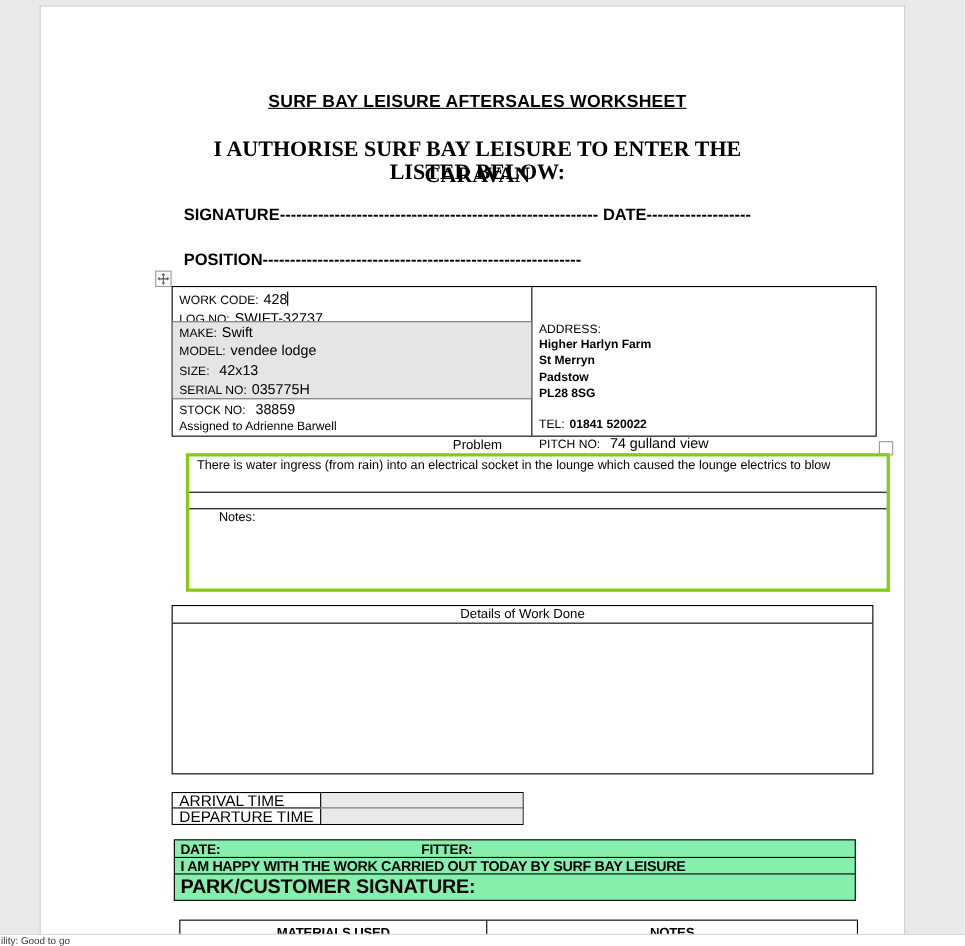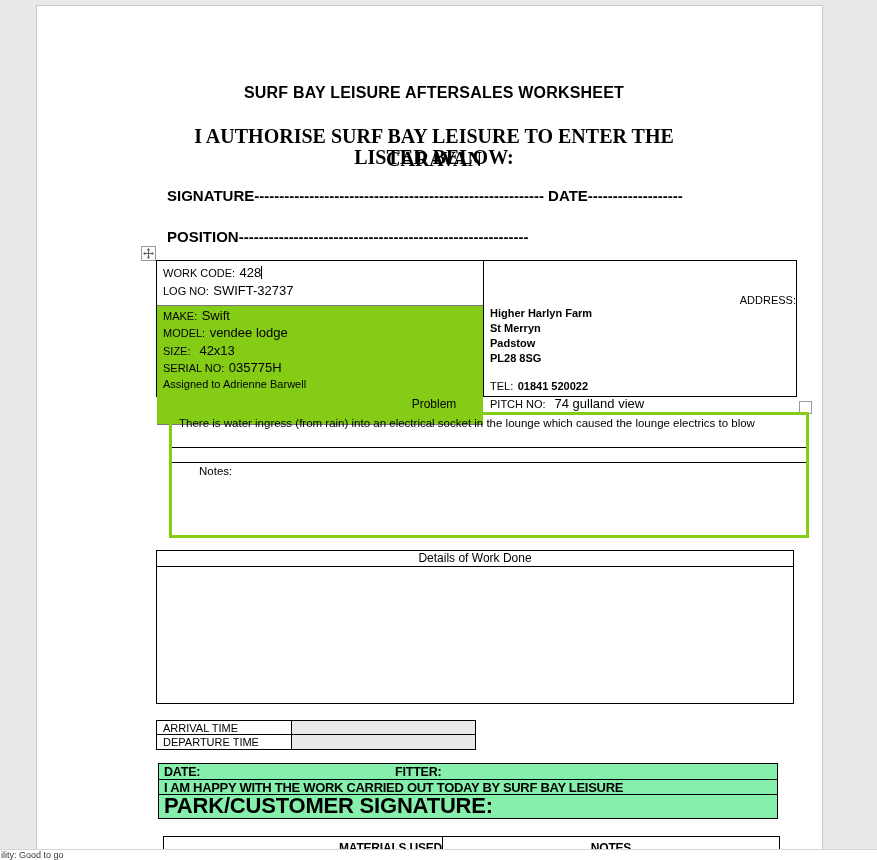--- a/index.html
+++ b/index.html
@@ -8,67 +8,67 @@
     background:#e9e9e9;
     font-family:"Liberation Sans","DejaVu Sans",sans-serif;
     color:#000;
   }
   .page{
     position:absolute;left:36px;top:5px;width:787px;height:855px;
     background:#fff;border:1px solid #c9c9c9;border-bottom:none;box-sizing:border-box;
   }
   .abs{position:absolute;}
   .center-col{position:absolute;left:119px;width:556px;text-align:center;}
-  .doc-title{font-size:16px;font-weight:bold;letter-spacing:.2px;}
+  .doc-title{font-size:16px;font-weight:bold;text-decoration:underline;letter-spacing:.2px;}
   .doc-h1{font-size:20px;font-weight:bold;font-family:Liberation Serif, serif;}
   .dash-line{font-size:15px;font-weight:bold;white-space:nowrap;}
-  .lbl{font-size:11px;text-align:right;}
+  .lbl{font-size:11px;}
   .val{font-size:13px;}
   .small{font-size:11px;}
   .boldline{font-size:11px;font-weight:bold;line-height:15px;}
 
   
   .main-table{left:119px;top:254px;width:641px;height:137px;border:1px solid #000;box-sizing:border-box;}
   .cell-left{position:absolute;left:0;top:0;width:327px;height:100%;border-right:1px solid #000;box-sizing:border-box;}
   .cell-right{position:absolute;left:327px;top:0;right:0;height:100%;}
   .row-line{position:relative;padding-left:6px;white-space:nowrap;}
   .gray-block{
-    position:absolute;left:0;right:0;top:44px;height:120px;
-    background:#84cc16;border-top:1px solid #777;border-bottom:1px solid #777;
+    position:absolute;left:0;right:0;top:31px;height:71px;
+    background:#e5e5e5;border-top:1px solid #777;border-bottom:1px solid #777;
     box-sizing:border-box;padding-top:1px;
   }
   .gray-block .row-line{line-height:15.4px;}
   .cursor{display:inline-block;width:1px;height:13px;background:#000;vertical-align:-2px;}
 
   
   .problem-table{left:132px;top:406px;width:640px;border:3px solid #84cc16;box-sizing:border-box;}
   .pt-row{border-bottom:1px solid #000;box-sizing:border-box;padding:1px 7px;font-size:11.5px;line-height:14.5px;}
   .pt-row:last-child{border-bottom:none;margin-left:20px;}
 
   
   .details-table{left:119px;top:544px;width:638px;border:1px solid #000;box-sizing:border-box;}
   .dt-header{border-bottom:1px solid #000;text-align:center;font-size:12px;height:15px;line-height:15px;}
   .dt-body{height:136px;}
 
   
   .time-table{left:119px;top:714px;width:320px;border:1px solid #000;box-sizing:border-box;}
   .tt-row{position:relative;height:14px;border-bottom:1px solid #000;box-sizing:border-box;}
   .tt-row:last-child{border-bottom:none;}
-  .tt-label{position:absolute;left:0;top:0;width:134px;height:100%;font-size:11px;line-height:14px;padding-left:6px;box-sizing:border-box;white-space:nowrap;}
+  .tt-label{position:absolute;left:0;top:0;width:134px;height:100%;font-size:14px;line-height:14px;padding-left:6px;box-sizing:border-box;white-space:nowrap;}
   .tt-value{position:absolute;left:134px;top:0;right:0;height:100%;background:#e9e9e9;border-left:1px solid #000;box-sizing:border-box;}
 
   
   .signoff-table{left:121px;top:757px;width:620px;border:1px solid #000;box-sizing:border-box;background:#86efac;}
   .so-row1{position:relative;height:16px;border-bottom:1px solid #000;box-sizing:border-box;font-weight:bold;font-size:12.5px;line-height:16px;letter-spacing:-.2px;}
   .so-row2{height:15px;border-bottom:1px solid #000;box-sizing:border-box;font-weight:bold;font-size:13px;line-height:15px;letter-spacing:-.3px;padding-left:5px;white-space:nowrap;}
-  .so-row3{height:23px;font-weight:bold;font-size:22px;line-height:22px;letter-spacing:-.2px;padding-left:5px;white-space:nowrap;}
+  .so-row3{height:23px;font-weight:bold;font-size:18px;line-height:22px;letter-spacing:-.2px;padding-left:5px;white-space:nowrap;}
 
   
   .materials-table{left:126px;top:830px;width:617px;height:24px;border:1px solid #000;box-sizing:border-box;}
-  .mt-cell-left{position:absolute;left:0;top:0;width:279px;height:100%;border-right:1px solid #000;box-sizing:border-box;text-align:right;font-weight:bold;font-size:12px;padding-top:4px;letter-spacing:-.2px;}
+  .mt-cell-left{position:absolute;left:0;top:0;width:279px;height:100%;border-right:1px solid #000;box-sizing:border-box;text-align:center;font-weight:bold;font-size:12px;padding-top:4px;letter-spacing:-.2px;}
   .mt-cell-right{position:absolute;left:279px;top:0;right:0;height:100%;text-align:center;font-weight:bold;font-size:12px;padding-top:4px;letter-spacing:-.2px;}
 
   .move-handle{
     left:104px;top:240px;width:15px;height:15px;
     border:1px solid #9a9a9a;background:#fbfbfb;box-sizing:border-box;
     display:flex;align-items:center;justify-content:center;cursor:move;
   }
   .resize-handle{left:762px;top:395px;width:13px;height:13px;border:1px solid #9a9a9a;background:#fff;box-sizing:border-box;}
 
   .status-bar{
@@ -119,20 +119,24 @@
           <span class="val">vendee lodge</span>
         </div>
         <div class="row-line">
           <span class="lbl">SIZE:</span>&nbsp;
           <span class="val">42x13</span>
         </div>
         <div class="row-line">
           <span class="lbl">SERIAL NO:</span>
           <span class="val">035775H</span>
         </div>
+        <div class="row-line">
+          <span class="lbl">STOCK NO:</span>&nbsp;
+          <span class="val">38859</span>
+        </div>
         <div class="row-line small">Assigned to Adrienne Barwell</div>
       </div>
     </div>
     <div class="cell-right">
       <div class="row-line lbl" style="padding-top:3px;margin-top:30px;">ADDRESS:</div>
       <div class="row-line boldline">Higher Harlyn Farm</div>
       <div class="row-line boldline">St Merryn</div>
       <div class="row-line boldline">Padstow</div>
       <div class="row-line boldline">PL28 8SG</div>
       <div class="row-line" style="margin-top:28px;">
@@ -168,21 +172,21 @@
     </div>
     <div class="tt-row">
       <div class="tt-label">DEPARTURE TIME</div>
       <div class="tt-value"></div>
     </div>
   </div>
 
   <div class="abs signoff-table">
     <div class="so-row1">
       <span style="position:absolute;left:5px;">DATE:</span>
-      <span style="position:absolute;left:236px;">FITTER:</span>
+      <span style="position:absolute;left:224px;">FITTER:</span>
     </div>
     <div class="so-row2">I AM HAPPY WITH THE WORK CARRIED OUT TODAY BY SURF BAY LEISURE</div>
     <div class="so-row3">PARK/CUSTOMER SIGNATURE:</div>
   </div>
 
   <div class="abs materials-table">
     <div class="mt-cell-left">MATERIALS USED</div>
     <div class="mt-cell-right">NOTES</div>
   </div>
 

